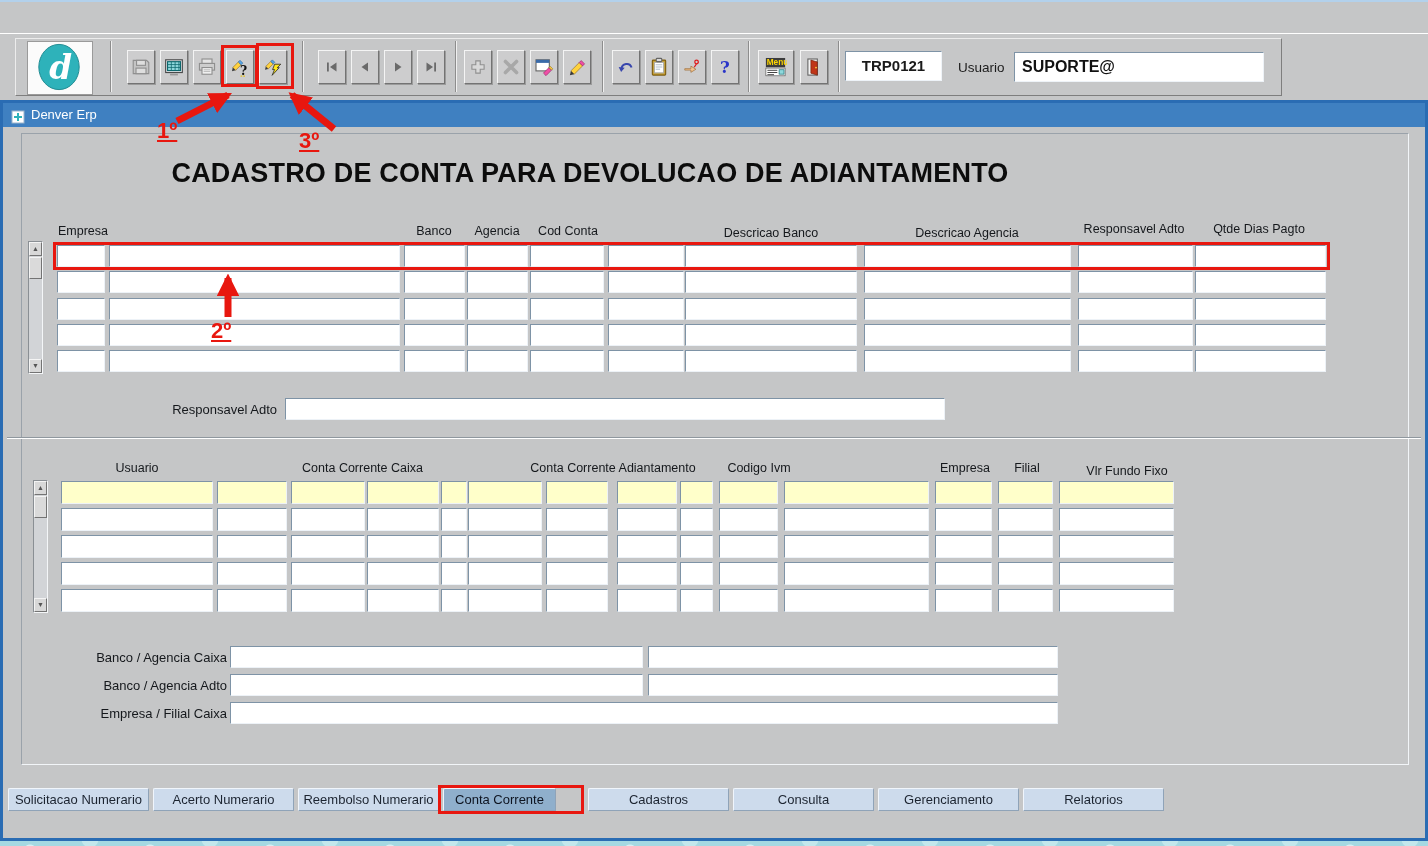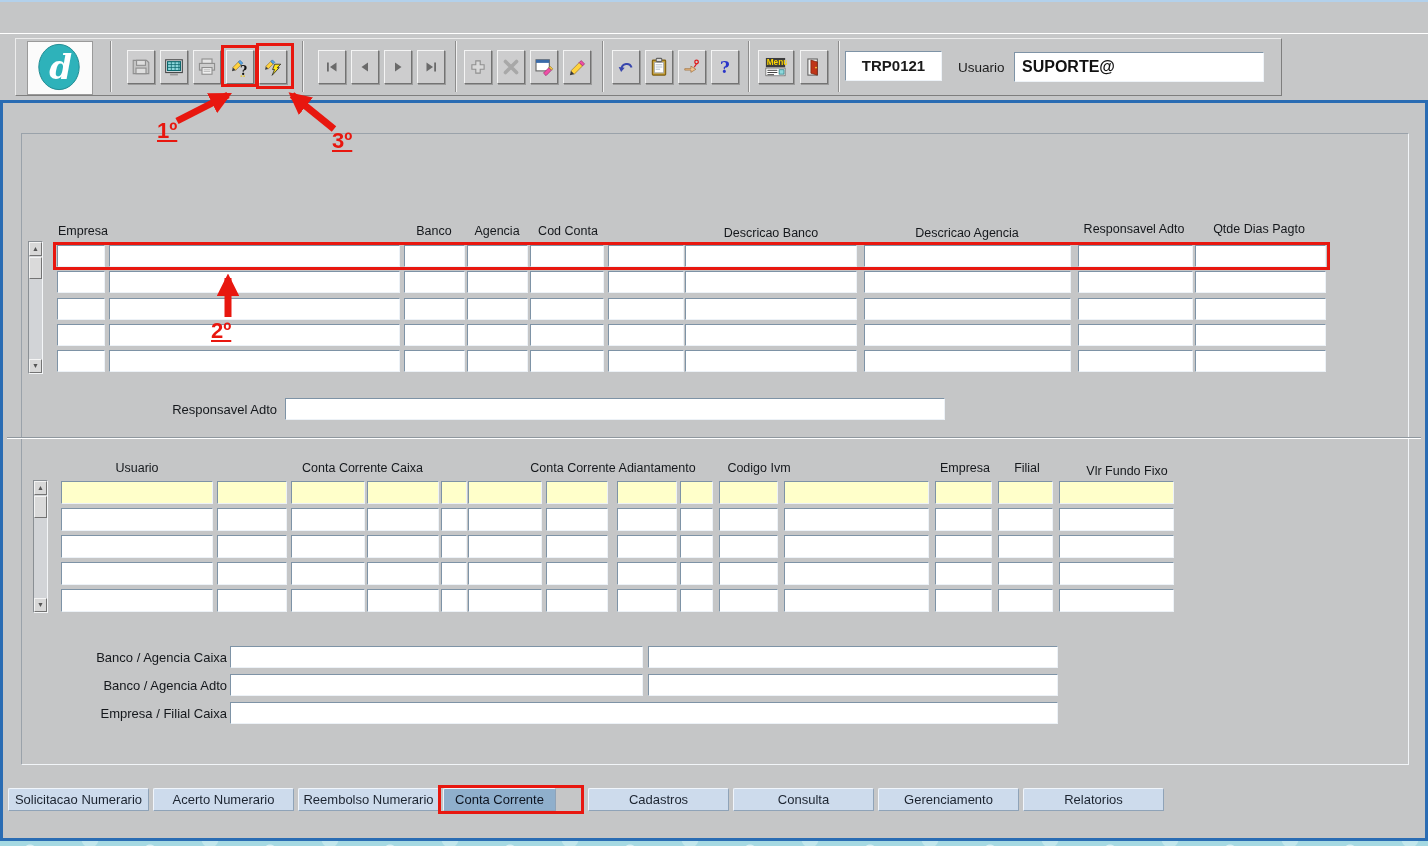--- a/index.html
+++ b/index.html
@@ -223,22 +223,30 @@
         <circle cx="10.8" cy="9.5" r="0.8" fill="#ffd23e"></circle>
       </svg>
     </button>
 
   <div class="code-box">TRP0121</div>
   <span class="usuario-label">Usuario</span>
   <div class="usuario-field">SUPORTE@</div>
 
   <div class="content-bg"></div>
   <div class="win-border"></div>
+  <div class="titlebar">
+    <span class="ticon"><svg width="14" height="14" viewBox="0 0 14 14">
+          <rect x="1" y="1" width="12" height="12" fill="#ffffff" stroke="#9ab4cc"></rect>
+          <path d="M3 7h8M7 3v8" stroke="#2eb2ba" stroke-width="2"></path>
+        </svg></span>
+    <span class="ttext">Denver Erp</span>
+  </div>
   <div class="canvas-frame"></div>
 
+  <div class="form-title">CADASTRO DE CONTA PARA DEVOLUCAO DE ADIANTAMENTO</div>
 
   <div class="hdr" style="left:58px;top:224px;width:90px">Empresa</div>
   <div class="hdr c" style="left:402px;top:224px;width:64px">Banco</div>
   <div class="hdr c" style="left:466px;top:224px;width:62px">Agencia</div>
   <div class="hdr c" style="left:528px;top:224px;width:80px">Cod Conta</div>
   <div class="hdr c" style="left:606px;top:240px;width:80px">Flg Conta</div>
   <div class="hdr c" style="left:684px;top:226px;width:174px">Descricao Banco</div>
   <div class="hdr c" style="left:862px;top:226px;width:210px">Descricao Agencia</div>
   <div class="hdr c" style="left:1074px;top:222px;width:120px">Responsavel Adto</div>
   <div class="hdr c" style="left:1190px;top:222px;width:138px">Qtde Dias Pagto</div>
@@ -422,15 +430,15 @@
       <marker id="ah" viewBox="0 0 10 10" refX="8" refY="5" markerWidth="3.2" markerHeight="3.2" orient="auto">
         <path d="M0 0 L10 5 L0 10 Z" fill="#e8170f"></path>
       </marker>
     </defs>
     <line x1="177" y1="121" x2="228" y2="95" stroke="#e8170f" stroke-width="7" marker-end="url(#ah)"></line>
     <line x1="334" y1="129" x2="292" y2="95" stroke="#e8170f" stroke-width="7" marker-end="url(#ah)"></line>
     <line x1="228" y1="317" x2="228" y2="278" stroke="#e8170f" stroke-width="7" marker-end="url(#ah)"></line>
   </svg>
   <div class="ann-label" style="left:157px;top:118px">1º</div>
   <div class="ann-label" style="left:211px;top:318px">2º</div>
-  <div class="ann-label" style="left:332px;top:128px">3º</div>
+  <div class="ann-label" style="left:299px;top:128px">3º</div>
 
 </div>
 
 </body></html>

